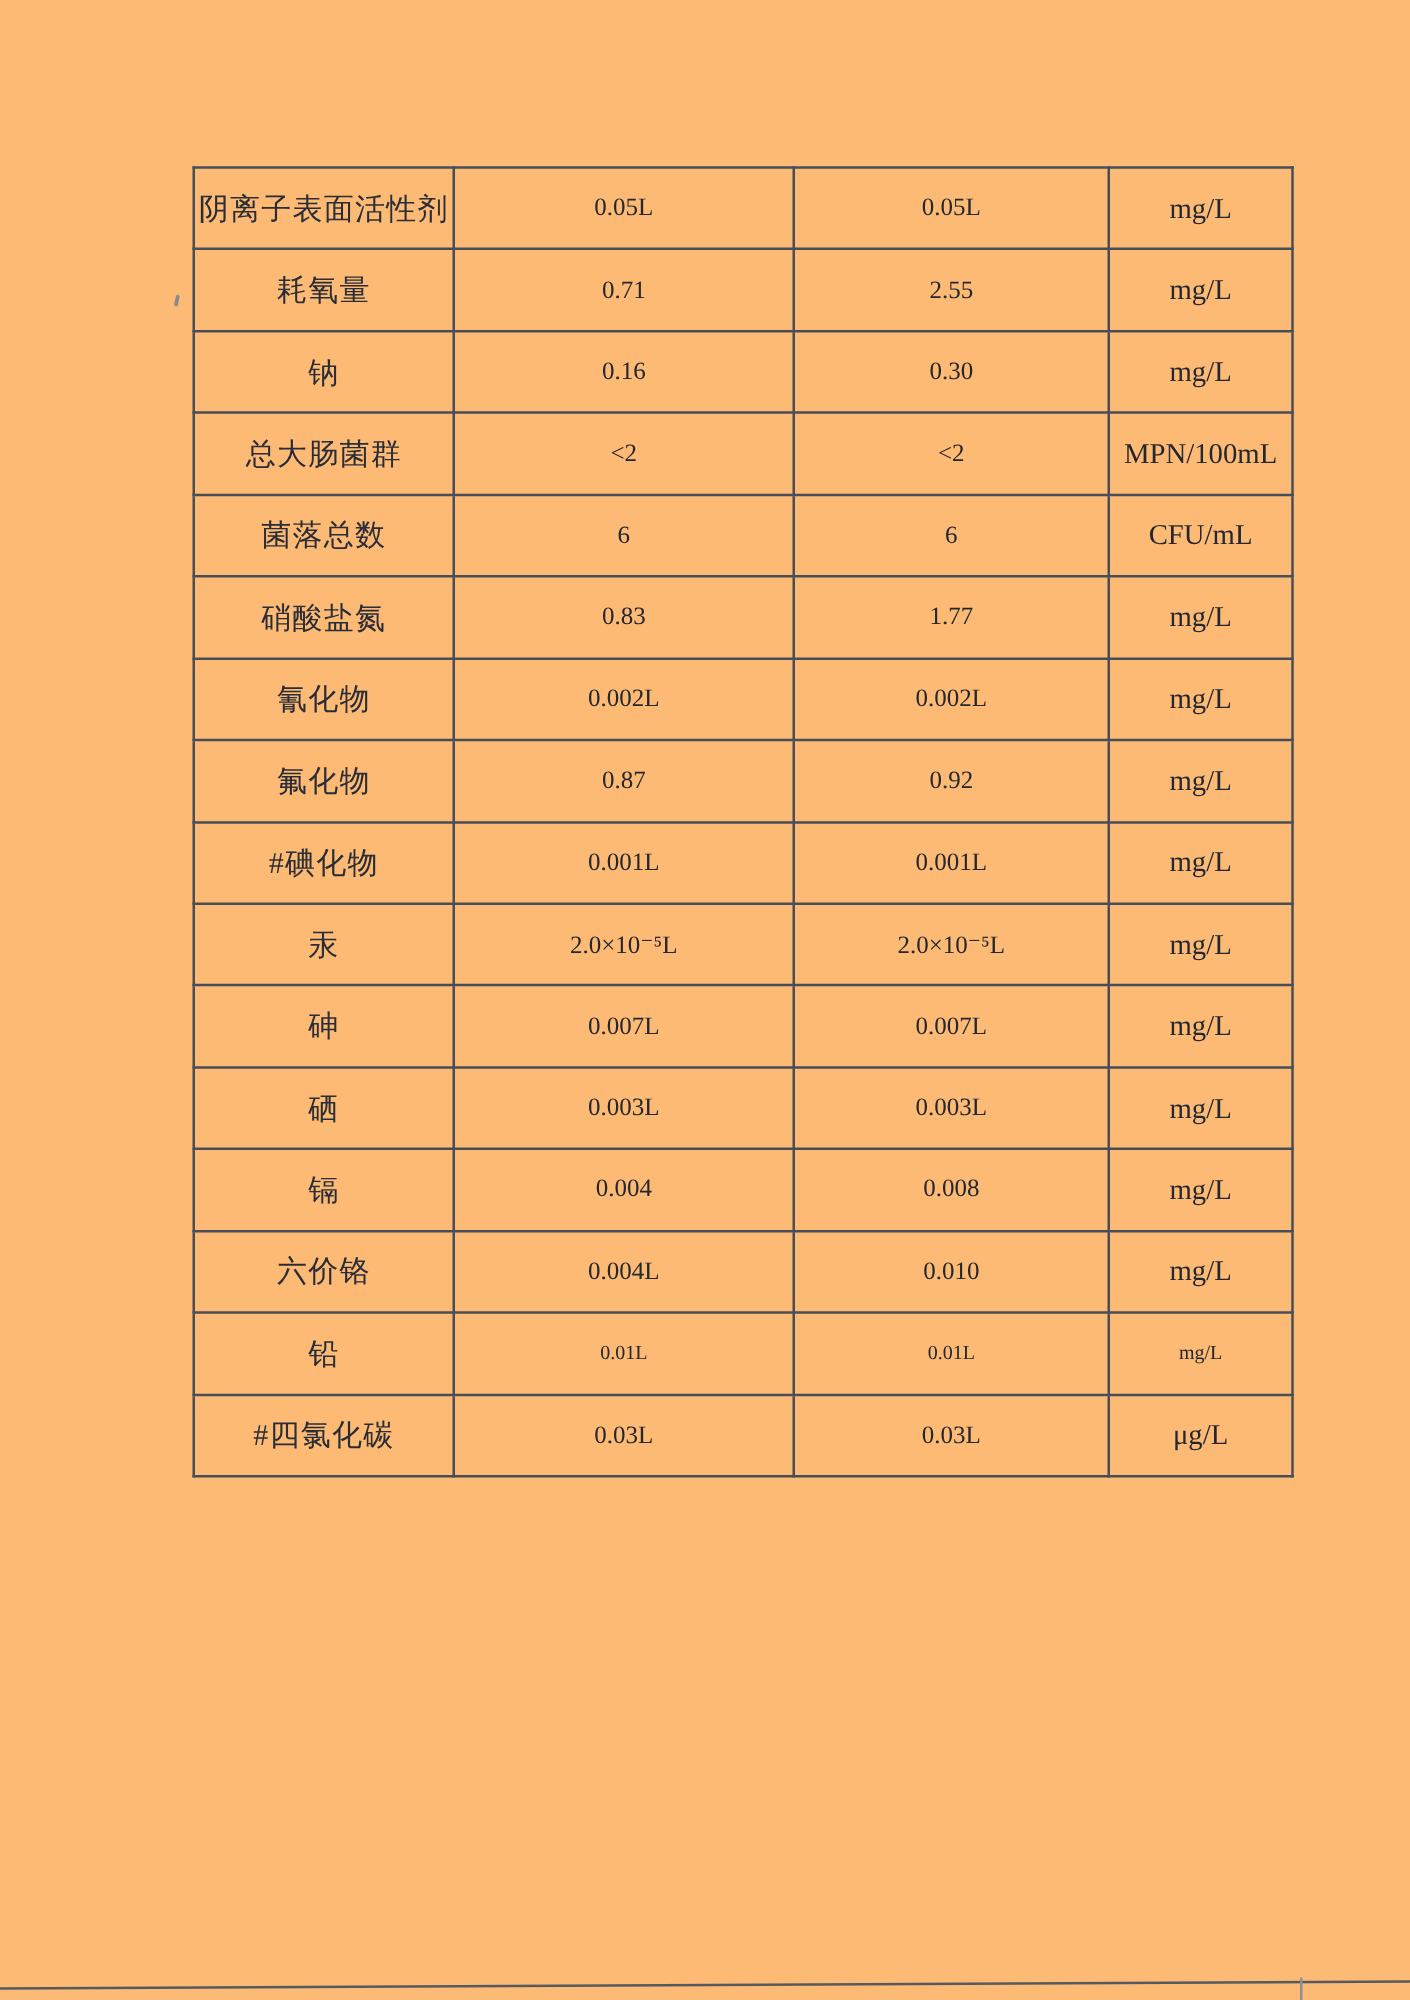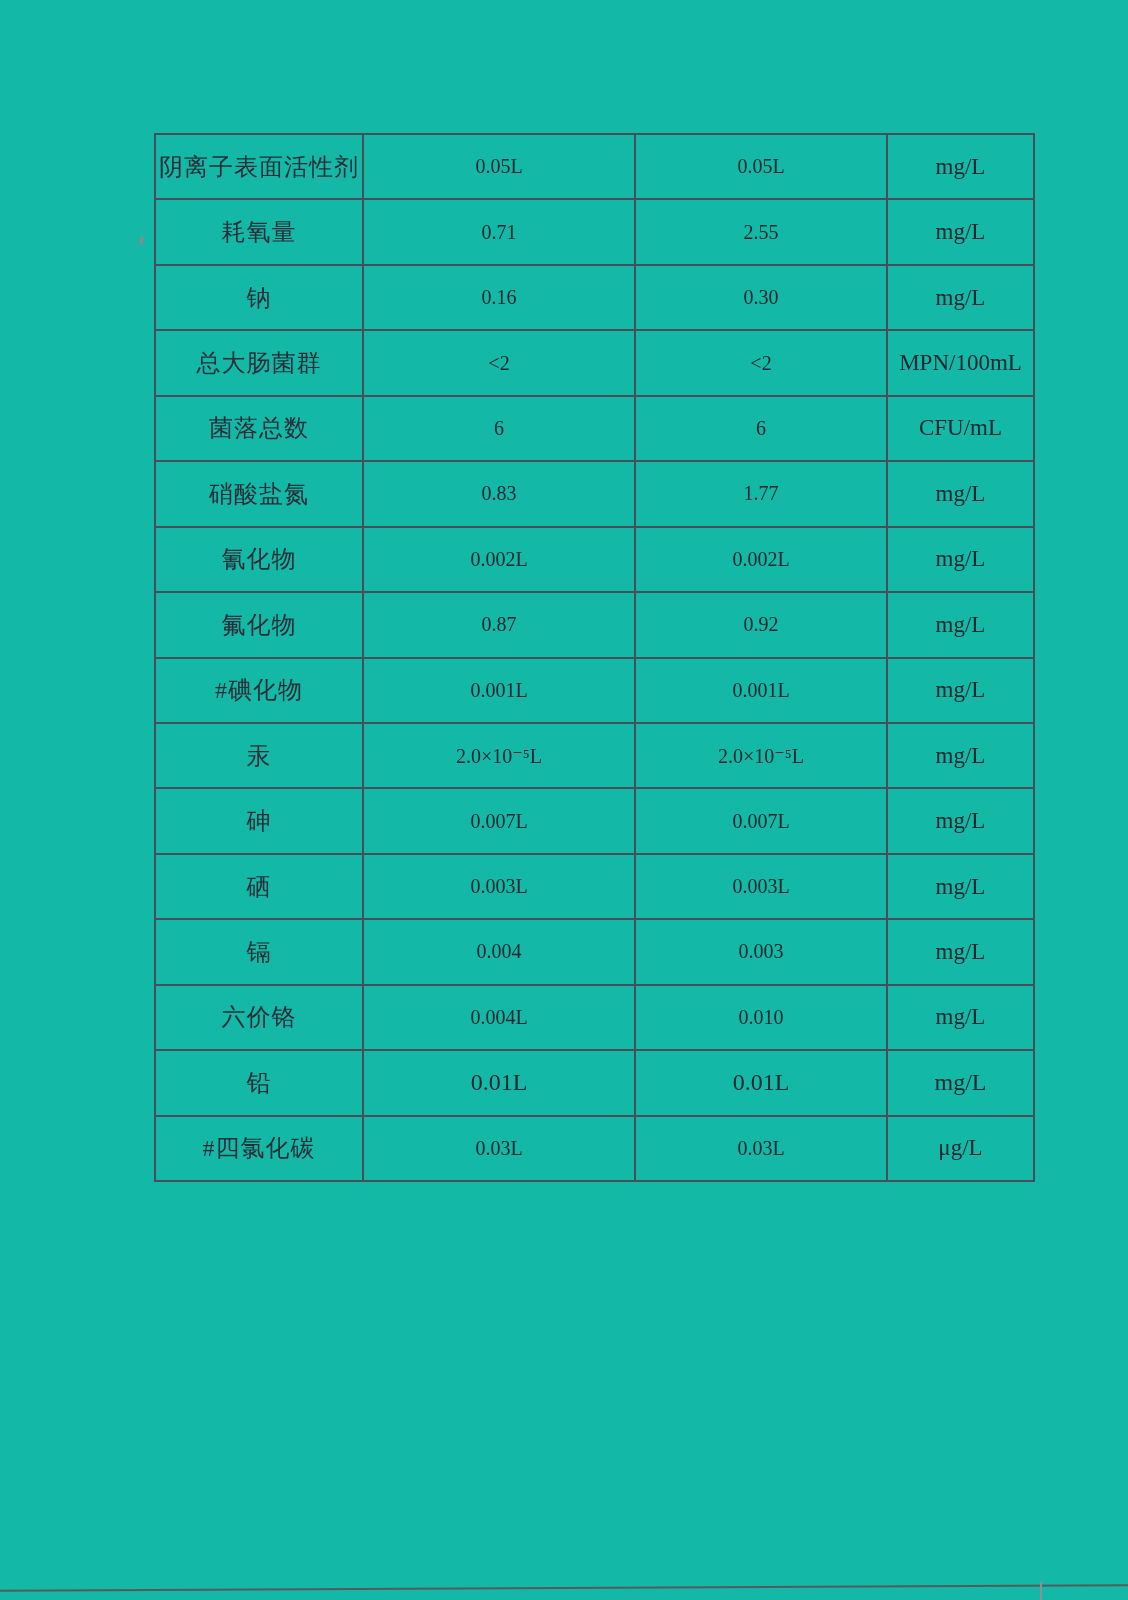--- a/index.html
+++ b/index.html
@@ -11,21 +11,21 @@
     width: 1128px;
     height: 1600px;
     position: relative;
     overflow: hidden;
     font-family: "Liberation Serif", "DejaVu Serif", serif;
     color: #2a2e38;
   }
   .page {
     position: absolute;
     inset: 0;
-    background: #14b8a6;
+    background: #fdba74;
   }
   table.report-table {
     position: absolute;
     left: 154px;
     top: 133px;
     width: 879px;
     border-collapse: collapse;
     table-layout: fixed;
   }
   table.report-table td {
@@ -45,21 +45,21 @@
     font-size: 20px;
     font-family: "Liberation Serif", "DejaVu Serif", serif;
     color: #23272f;
   }
   td.cell-unit {
     font-size: 23px;
     color: #23272f;
   }
   tr.small-values td.cell-value,
   tr.small-values td.cell-unit {
-    font-size: 24px;
+    font-size: 16px;
   }
   
   .scan-speck {
     position: absolute;
     left: 140px;
     top: 236px;
     width: 3px;
     height: 9px;
     background: #8a8a8a;
     transform: rotate(12deg);
@@ -164,21 +164,21 @@
         </tr>
         <tr>
           <td class="cell-param">硒</td>
           <td class="cell-value">0.003L</td>
           <td class="cell-value">0.003L</td>
           <td class="cell-unit">mg/L</td>
         </tr>
         <tr>
           <td class="cell-param">镉</td>
           <td class="cell-value">0.004</td>
-          <td class="cell-value">0.003</td>
+          <td class="cell-value">0.008</td>
           <td class="cell-unit">mg/L</td>
         </tr>
         <tr>
           <td class="cell-param">六价铬</td>
           <td class="cell-value">0.004L</td>
           <td class="cell-value">0.010</td>
           <td class="cell-unit">mg/L</td>
         </tr>
         <tr class="small-values">
           <td class="cell-param">铅</td>

